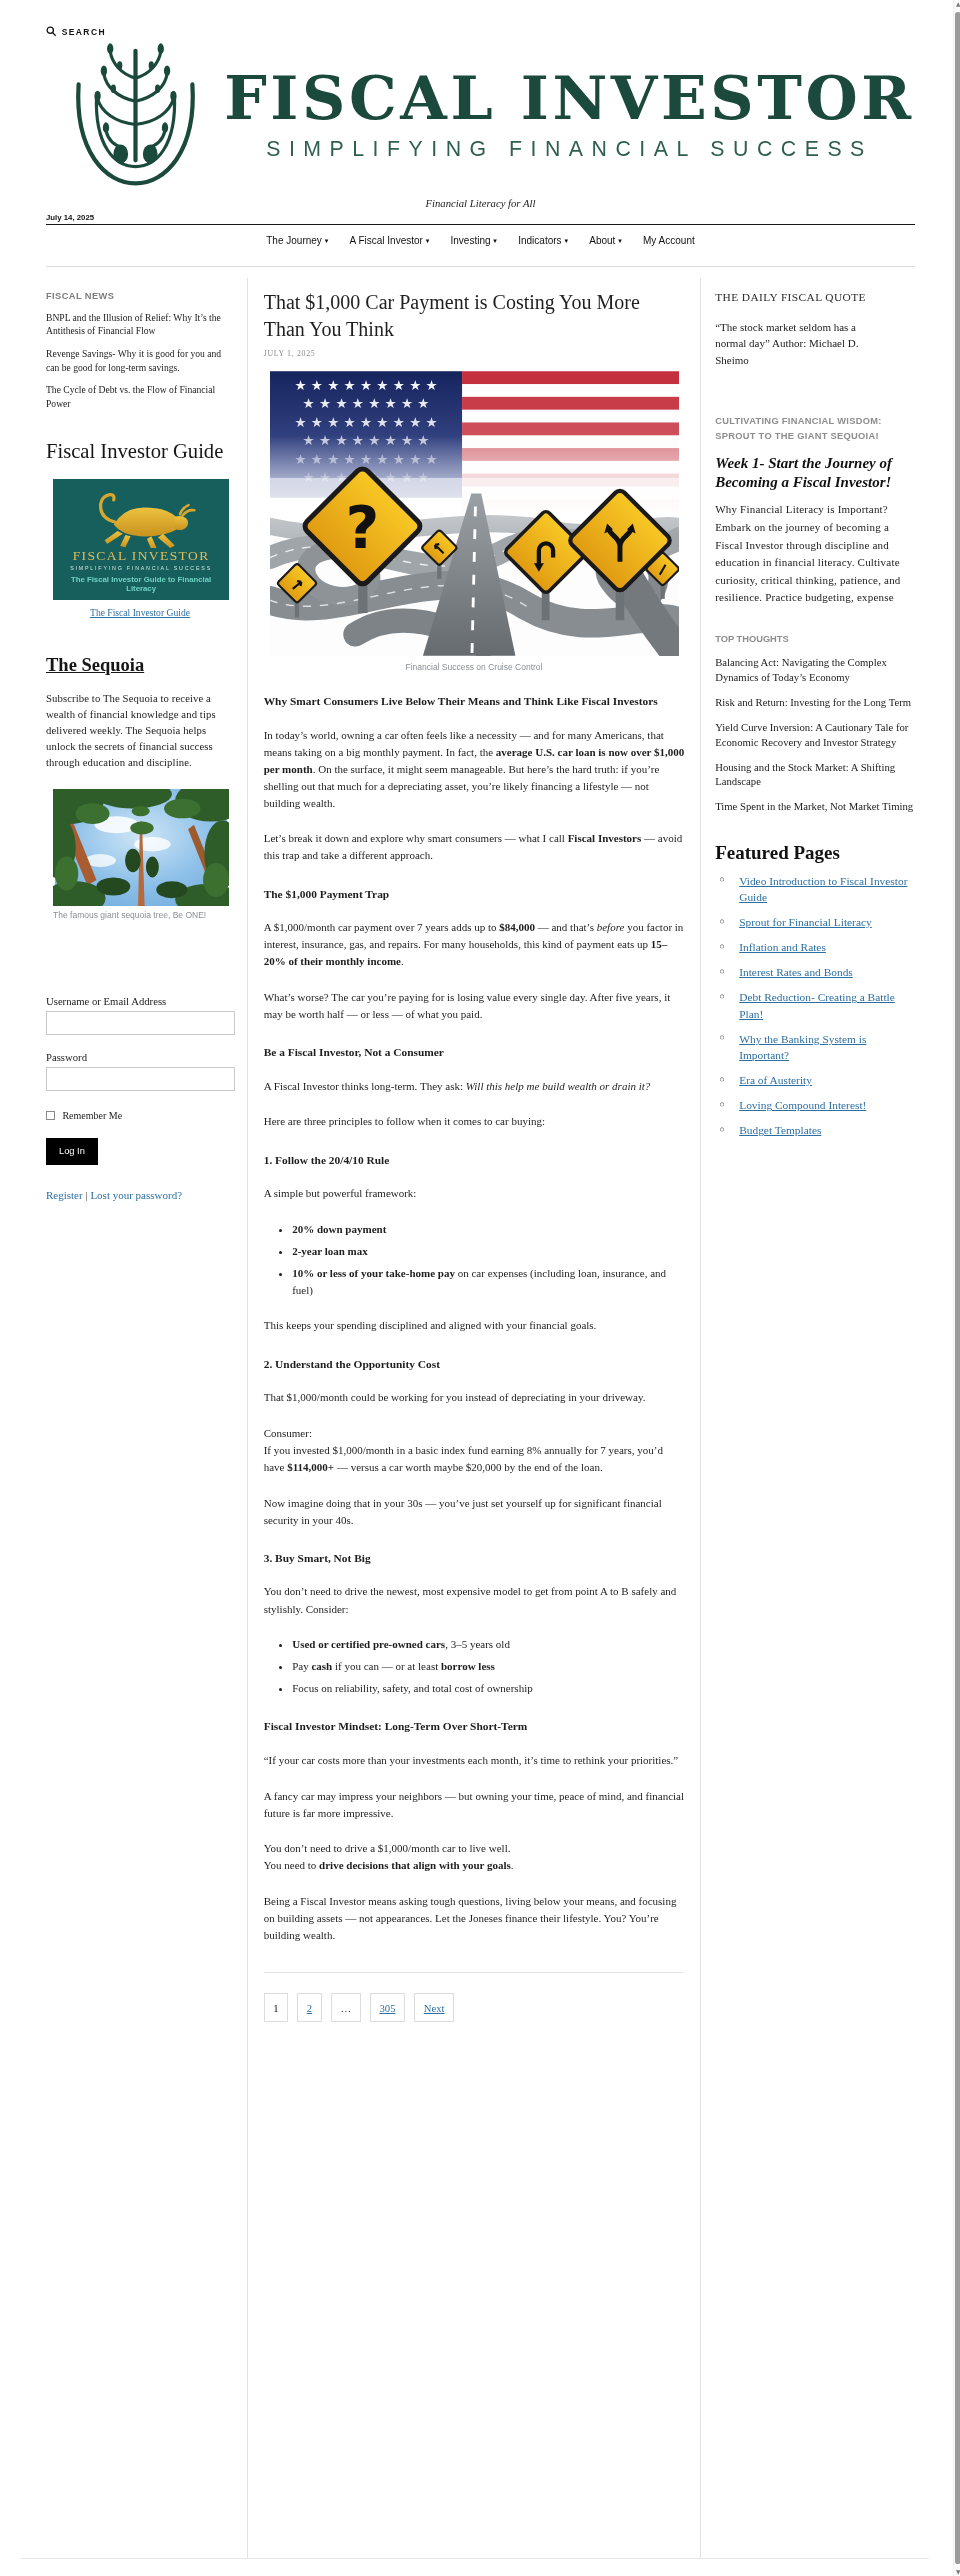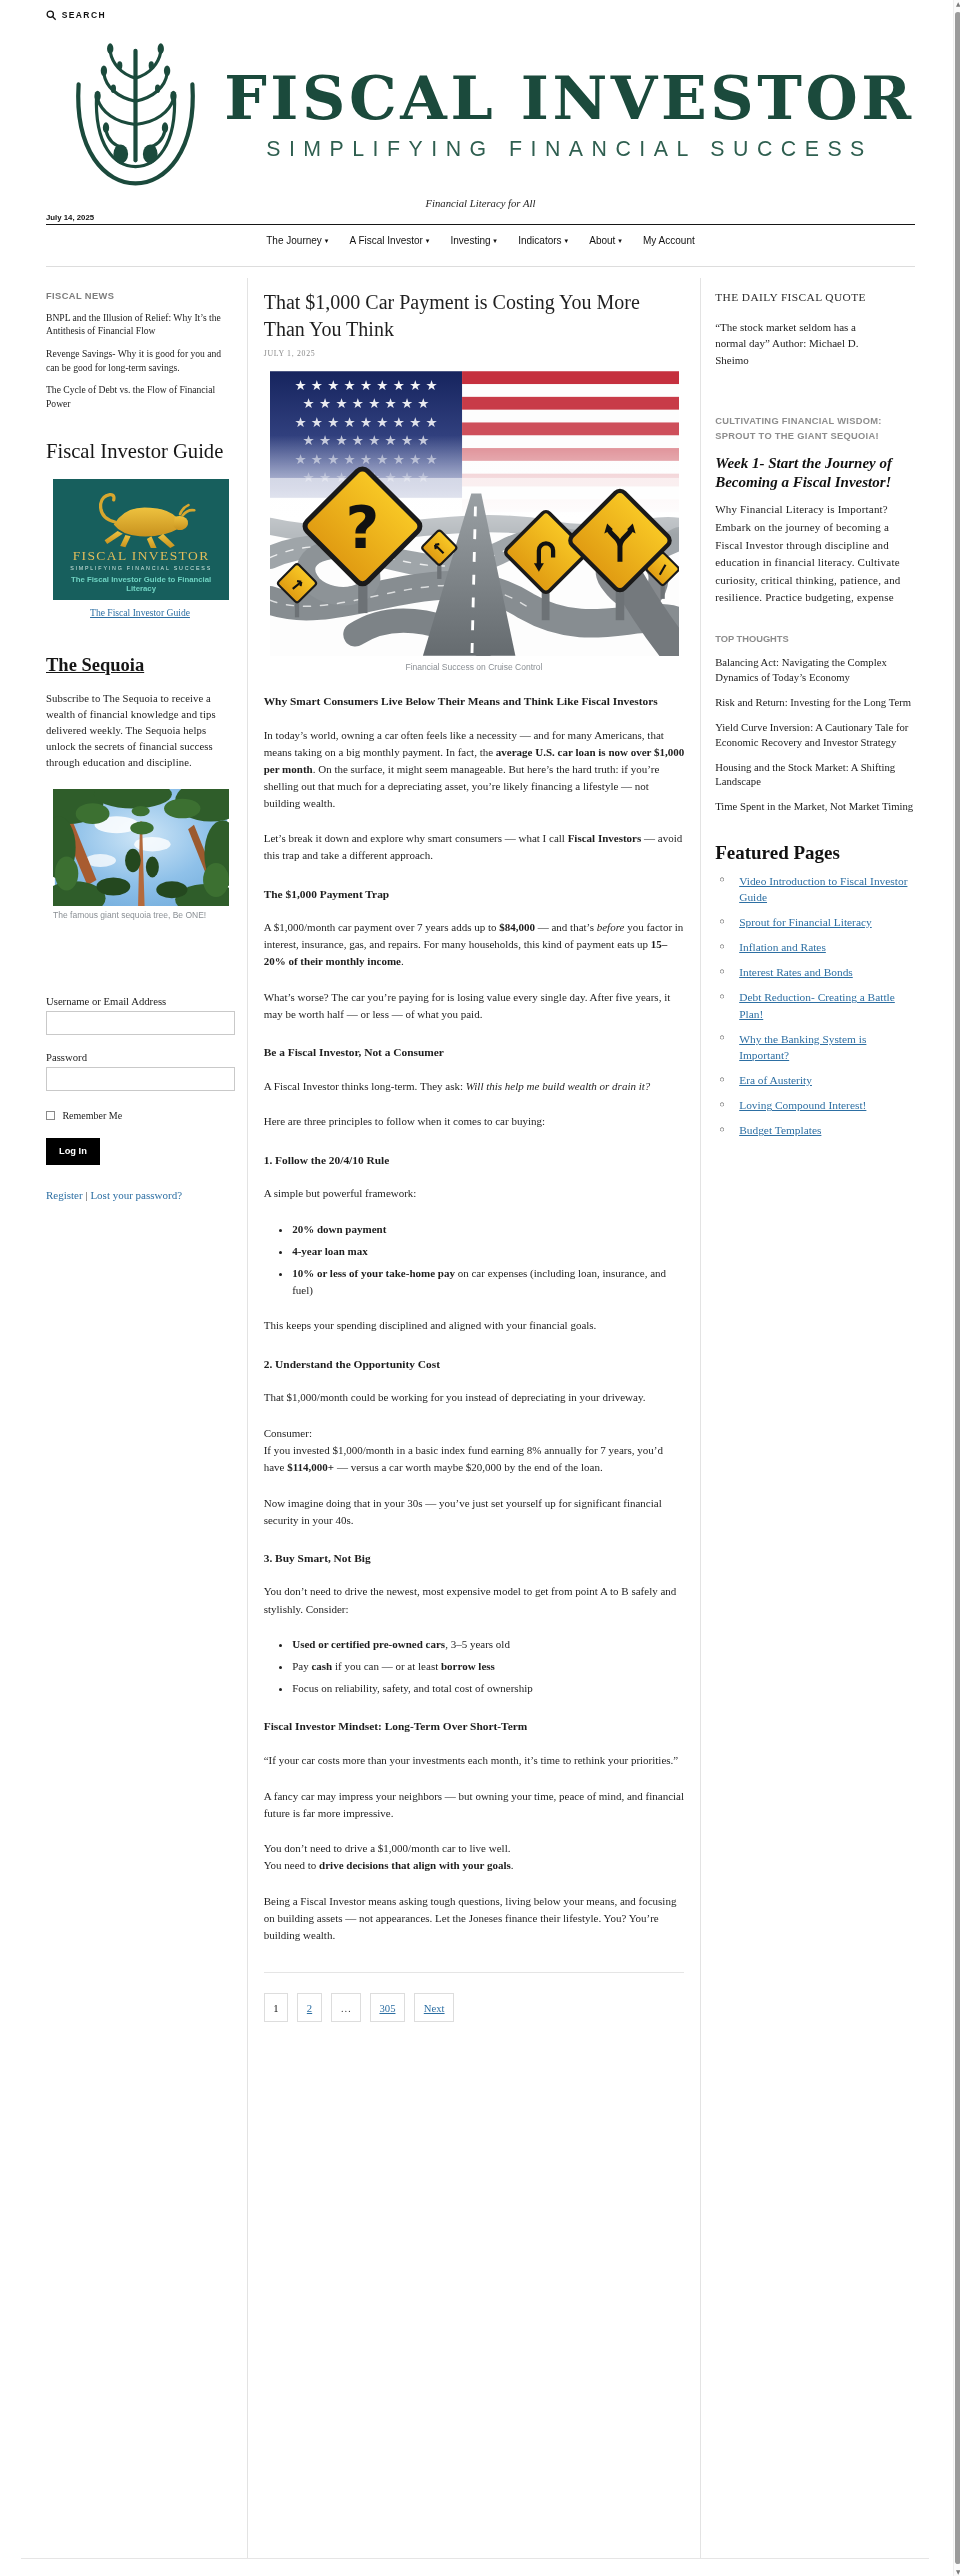--- a/index.html
+++ b/index.html
@@ -1,20 +1,20 @@
 <!DOCTYPE html>
 <html style="font-size:11.4px"><head>
 <meta charset="utf-8">
 <style>
   * { box-sizing: border-box; margin: 0; padding: 0; }
   body { background:#fff; font-family:"Liberation Serif","DejaVu Serif",serif; color:#1e1e1e; }
   .page { position:relative; width:961px; height:2576px; background:#fff; overflow:hidden; }
 
   
-  .searchbar { position:absolute; top:10px; left:46px; display:flex; align-items:center; gap:5px; cursor:pointer; }
+  .searchbar { position:absolute; top:26px; left:46px; display:flex; align-items:flex-end; gap:5px; cursor:pointer; }
   .searchbar svg { display:block; }
   .search-label { font-family:"Liberation Sans","DejaVu Sans",sans-serif; font-size:8.5px; font-weight:700; letter-spacing:1.4px; color:#111; }
 
   
   .header { position:relative; height:278px; }
   .logo-row { position:absolute; top:34px; left:46px; right:46px; height:162px; display:flex; align-items:center; }
   .logo-tree { flex:0 0 178px; display:flex; justify-content:center; }
   .logo-text { flex:1; text-align:center; }
   .logo-title { font-family:"DejaVu Serif","Liberation Serif",serif; font-weight:700; font-size:60px; line-height:1.0; letter-spacing:3.6px; color:#1b4a3c; white-space:nowrap; }
   .logo-sub { margin-top:8.5px; font-family:"Liberation Sans","DejaVu Sans",sans-serif; font-size:21.3px; font-weight:400; letter-spacing:8.5px; color:#2f5f50; white-space:nowrap; }
@@ -46,21 +46,21 @@
   .sequoia-heading { font-size:18.5px; font-weight:700; color:#161616; margin:37px 0 14.2px 0;text-decoration:underline; }
   .sequoia-text { font-size:10.7px; line-height:1.5; color:#222; letter-spacing:0.1px; }
   .sequoia-img { width:176px; height:117px; margin:18.5px 0 4.3px 7.1px; display:block; }
   .sequoia-cap { font-family:"Liberation Sans","DejaVu Sans",sans-serif; font-size:8.5px; color:#8a8f94; margin-left:7.1px; }
   .login { margin-top:75px; }
   .login label { display:block; font-size:10.7px; color:#222; margin-bottom:4.3px; }
   .login input[type=text], .login input[type=password] { width:189px; height:24px; border:0.7px solid #c9c9c9; background:#fff; margin-bottom:15.7px; font-size:10px; padding:0 5.7px; }
   .remember-row { display:flex; align-items:center; gap:7.1px; margin:2.8px 0 17px 0; }
   .checkbox { width:9.3px; height:9.3px; border:0.7px solid #8a8a8a; background:#fff; display:inline-block; cursor:pointer; }
   .remember-label { font-size:10px; color:#222; }
-  .login-btn { background:#000; color:#fff; border:none; font-family:"Liberation Sans","DejaVu Sans",sans-serif; font-size:9.3px; font-weight:700; padding:8.5px 13px; cursor:pointer; }
+  .login-btn { background:#000; color:#fff; border:none; font-family:"Liberation Sans","DejaVu Sans",sans-serif; font-size:9.3px; font-weight:400; padding:8.5px 13px; cursor:pointer; }
   .login-links { margin-top:24px; font-size:11px; color:#2d6fa3; }
   .login-links .sep { color:#444; }
   .login-links a { color:#2d6fa3; text-decoration:none; cursor:pointer; }
 
   
   .art-title { font-size:20px; font-weight:400; line-height:1.35; color:#1f1f1f; margin-top:1.4px; }
   .art-date { font-size:7.8px; letter-spacing:0.7px; color:#8a8a8a; margin:5.7px 0 13px 0; }
   .hero { width:409px; margin:0 auto; }
   .hero svg { display:block; width:409px; height:285px; }
   .hero-cap { text-align:center; font-family:"Liberation Sans","DejaVu Sans",sans-serif; font-size:8.5px; color:#8a8f94; margin-top:5.7px; }
@@ -395,21 +395,21 @@
           <h4><span>The $1,000 Payment Trap</span></h4>
           <p><span>A $1,000/month car payment over 7 years adds up to </span><span style="font-weight: 700;">$84,000</span><span> — and that’s </span><span style="font-style: italic;">before</span><span> you factor in interest, insurance, gas, and repairs. For many households, this kind of payment eats up </span><span style="font-weight: 700;">15–20% of their monthly income</span><span>.</span></p>
           <p><span>What’s worse? The car you’re paying for is losing value every single day. After five years, it may be worth half — or less — of what you paid.</span></p>
           <h4><span>Be a Fiscal Investor, Not a Consumer</span></h4>
           <p><span>A Fiscal Investor thinks long-term. They ask: </span><span style="font-style: italic;">Will this help me build wealth or drain it?</span></p>
           <p><span>Here are three principles to follow when it comes to car buying:</span></p>
           <h4><span>1. Follow the 20/4/10 Rule</span></h4>
           <p><span>A simple but powerful framework:</span></p>
           <ul>
             <li><span style="font-weight: 700;">20% down payment</span></li>
-            <li><span style="font-weight: 700;">4-year loan max</span></li>
+            <li><span style="font-weight: 700;">2-year loan max</span></li>
             <li><span style="font-weight: 700;">10% or less of your take-home pay</span><span> on car expenses (including loan, insurance, and fuel)</span></li>
           </ul>
           <p><span>This keeps your spending disciplined and aligned with your financial goals.</span></p>
           <h4><span>2. Understand the Opportunity Cost</span></h4>
           <p><span>That $1,000/month could be working for you instead of depreciating in your driveway.</span></p>
           <p><span>Consumer:</span><br><span>If you invested $1,000/month in a basic index fund earning 8% annually for 7 years, you’d have </span><span style="font-weight: 700;">$114,000+</span><span> — versus a car worth maybe $20,000 by the end of the loan.</span></p>
           <p><span>Now imagine doing that in your 30s — you’ve just set yourself up for significant financial security in your 40s.</span></p>
           <h4><span>3. Buy Smart, Not Big</span></h4>
           <p><span>You don’t need to drive the newest, most expensive model to get from point A to B safely and stylishly. Consider:</span></p>
           <ul>

